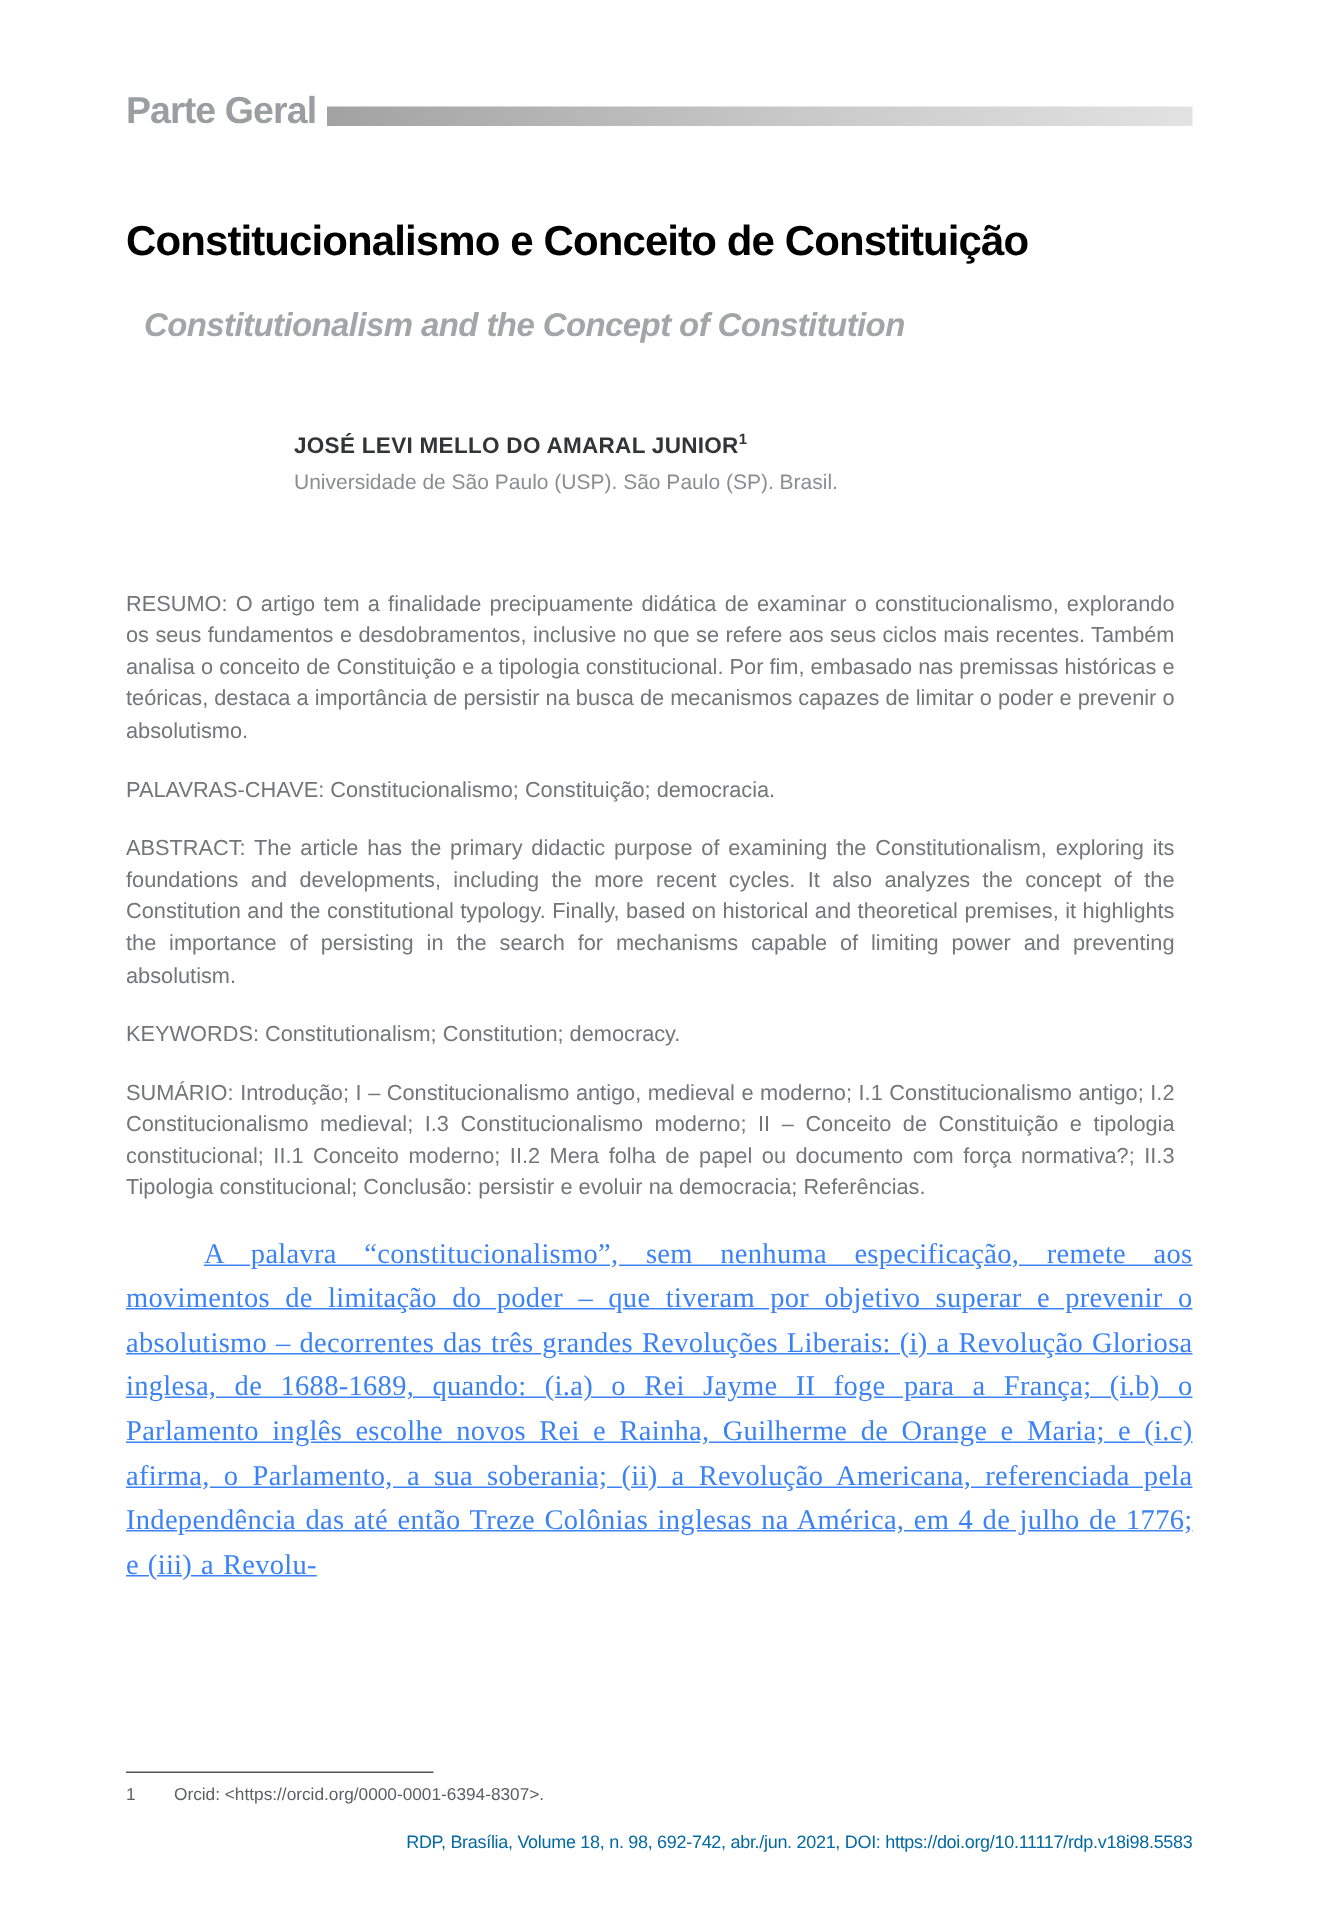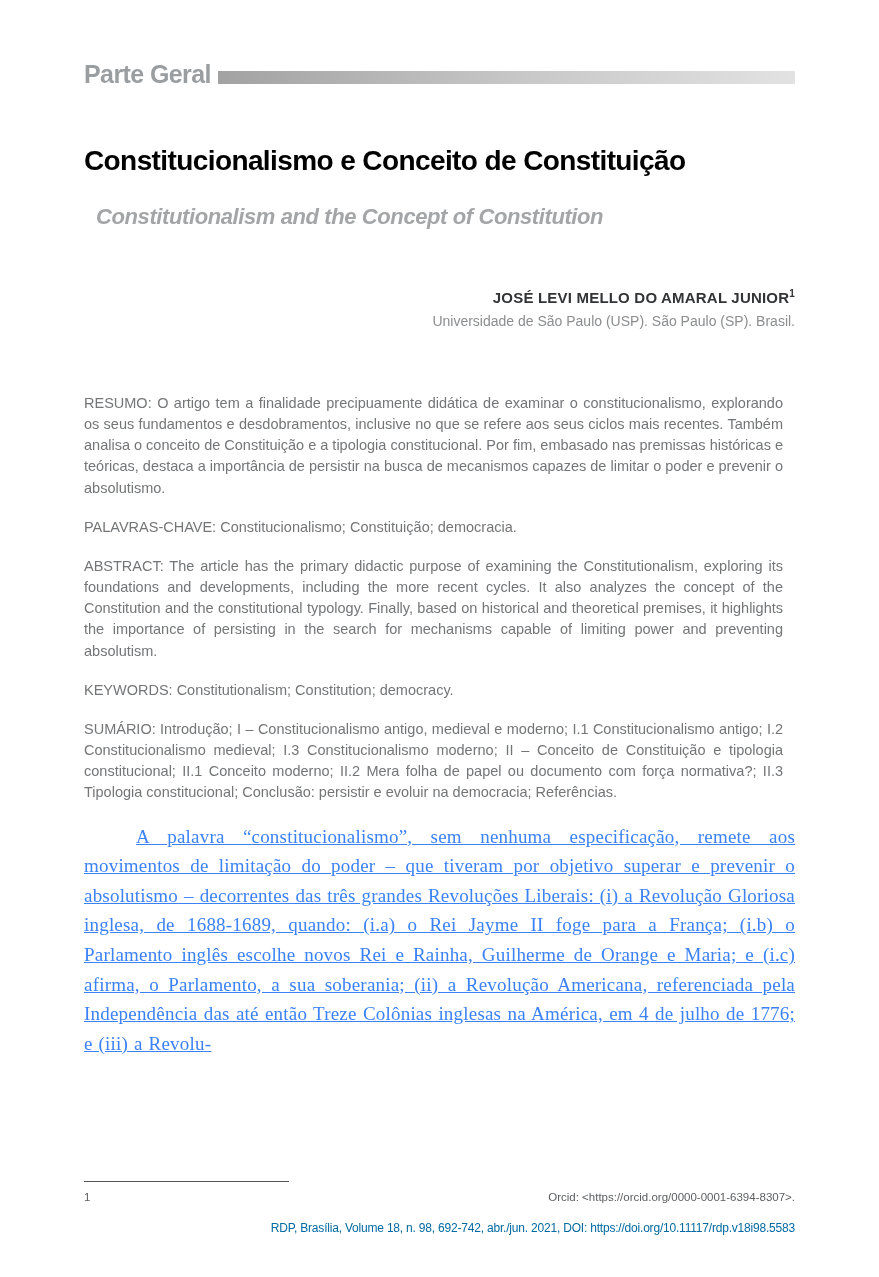--- a/index.html
+++ b/index.html
@@ -43,21 +43,21 @@
   }
   .article-subtitle {
     font-size: 22px;
     font-style: italic;
     font-weight: bold;
     letter-spacing: -0.4px;
     color: #a3a5a7;
     margin: 0 0 58px 12px;
   }
   
-  .author-block { margin-left: 112px; margin-bottom: 64px; text-align: right; }
+  .author-block { margin-left: 112px; margin-bottom: 64px; }
   .author-name {
     font-size: 15px;
     font-weight: bold;
     color: #333436;
     letter-spacing: 0.2px;
   }
   .author-name sup { font-size: 10px; font-weight: bold; }
   .author-affiliation {
     font-size: 14px;
     color: #8b8d8f;
@@ -89,21 +89,21 @@
     letter-spacing: 0.2px;
     word-spacing: 1px;
     margin: 0;
     text-decoration: underline;
   }
   
   .footnote-area { position: absolute; left: 84px; right: 84px; bottom: 74px; }
   .footnote-rule { width: 205px; border-top: 1px solid #555; margin-bottom: 9px; }
   .footnote-line { display: flex; font-size: 11.5px; color: #5c5e60; }
   .footnote-number { width: 32px; flex: 0 0 32px; }
-  .footnote-text { flex: 1; text-align: right; }
+  .footnote-text { flex: 1; }
   .footer-citation {
     position: absolute;
     right: 84px;
     bottom: 42px;
     font-size: 12px;
     font-weight: normal;
     color: #0369a1;
     letter-spacing: -0.2px;
   }
 </style>

